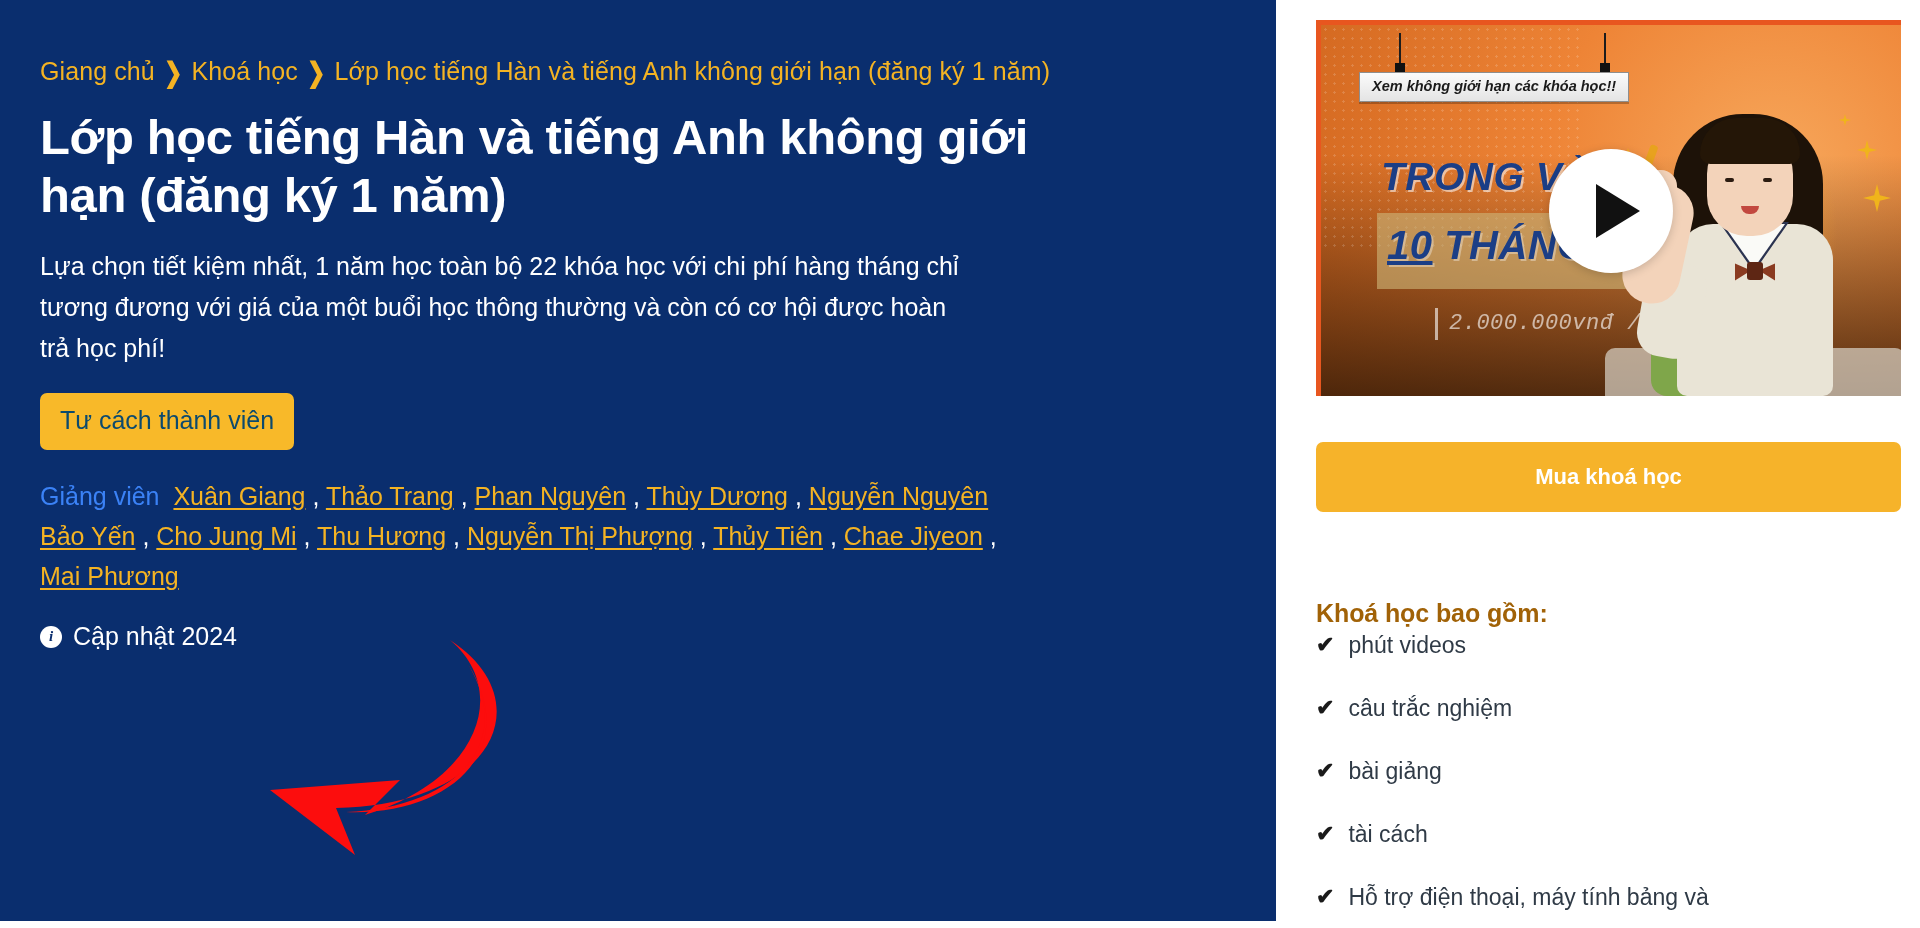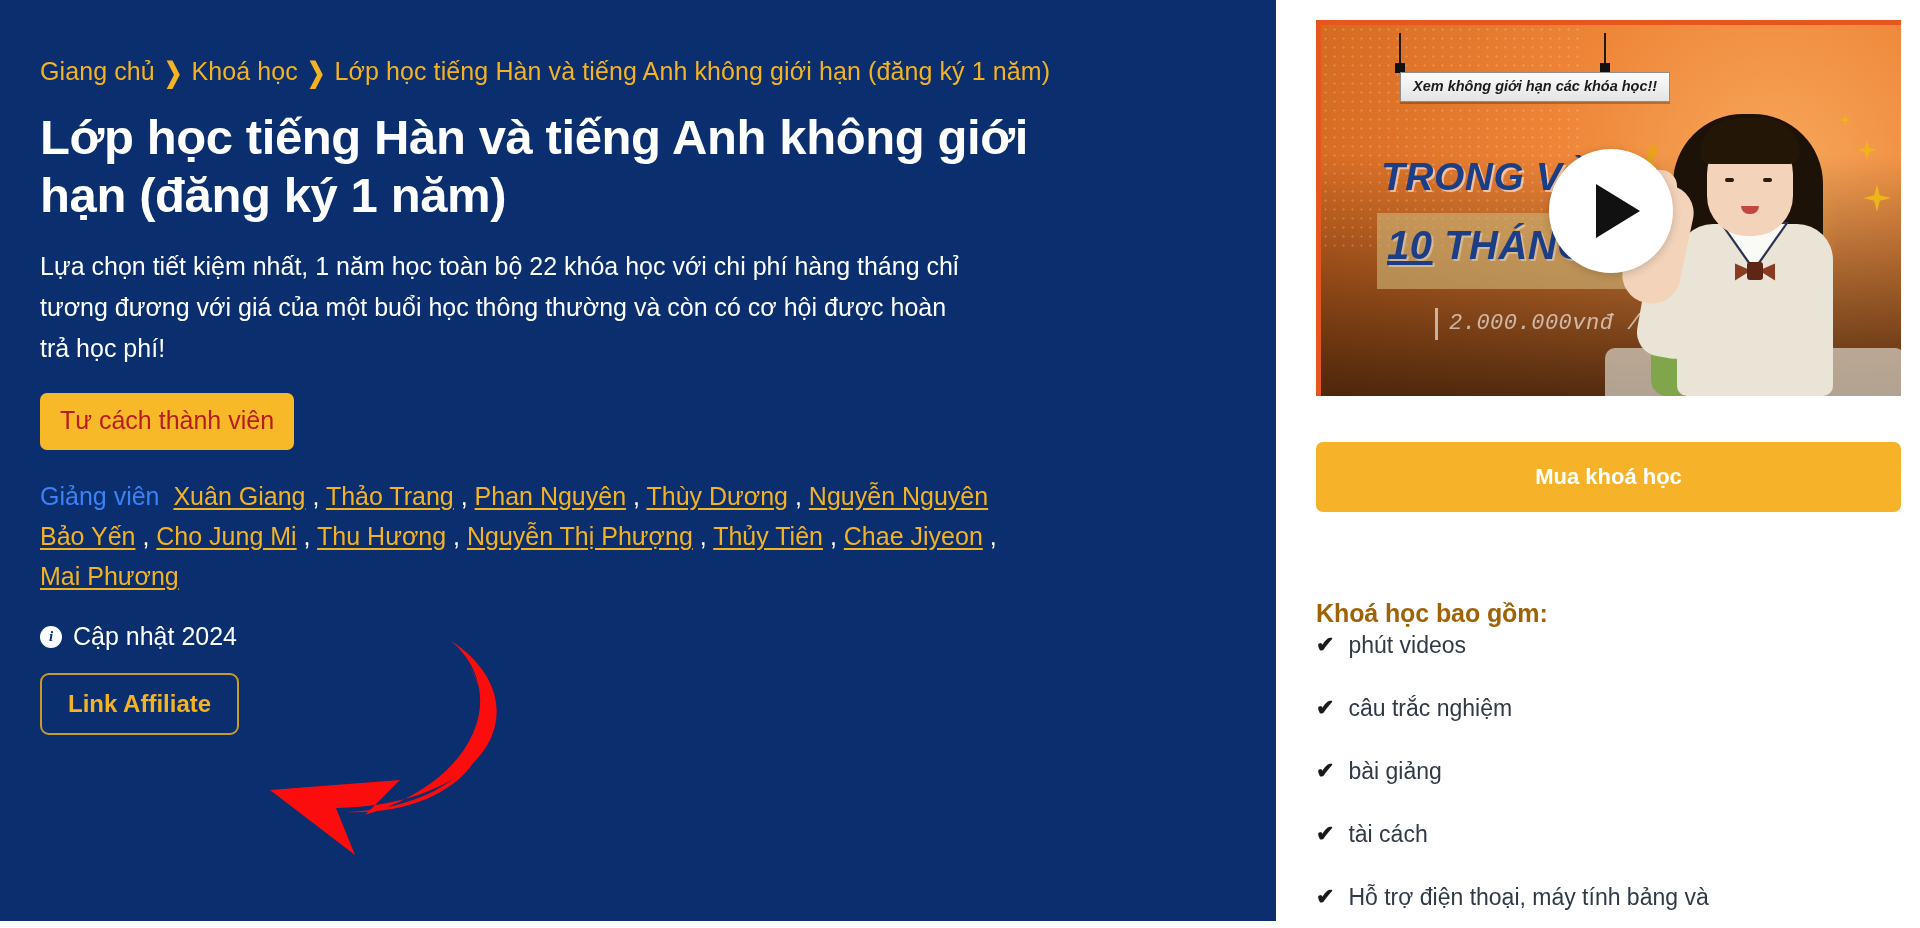--- a/index.html
+++ b/index.html
@@ -63,21 +63,21 @@
     font-size: 25px;
     line-height: 41px;
     max-width: 940px;
     font-weight: 400;
   }
 
   .membership-badge {
     display: inline-block;
     margin-top: 24px;
     background: #F8B929;
-    color: #b91c1c;
+    color: #0c4a6e;
     font-size: 25px;
     line-height: 1;
     padding: 15px 20px 17px 20px;
     border-radius: 7px;
     border: none;
     cursor: pointer;
     font-family: "Liberation Sans", sans-serif;
   }
 
   .instructors {
@@ -182,21 +182,20 @@
     background: linear-gradient(180deg,#fbfbfb,#e4e4e4);
     border: 1px solid #8e8e8e;
     box-shadow: 0 2px 0 rgba(0,0,0,0.25);
     padding: 5px 12px 7px 12px;
     font-size: 14.5px;
     font-style: italic;
     font-weight: 700;
     color: #1b1b1b;
     white-space: nowrap;
     font-family: "Liberation Sans", sans-serif;
-    margin-left: 41px;
   }
 
   .promo-1 {
     position: absolute;
     left: 60px; top: 130px;
     font-size: 39px;
     font-weight: 700;
     font-style: italic;
     color: #1B3E86;
     letter-spacing: 0.5px;
@@ -362,23 +361,20 @@
     <div class="instructors">
       <span class="label">Giảng viên</span>&nbsp;
       <span id="instructor-links"><a href="#">Xuân Giang</a><span class="comma"> , </span><a href="#">Thảo Trang</a><span class="comma"> , </span><a href="#">Phan Nguyên</a><span class="comma"> , </span><a href="#">Thùy Dương</a><span class="comma"> , </span><a href="#">Nguyễn Nguyên Bảo Yến</a><span class="comma"> , </span><a href="#">Cho Jung Mi</a><span class="comma"> , </span><a href="#">Thu Hương</a><span class="comma"> , </span><a href="#">Nguyễn Thị Phượng</a><span class="comma"> , </span><a href="#">Thủy Tiên</a><span class="comma"> , </span><a href="#">Chae Jiyeon</a><span class="comma"> , </span><a href="#">Mai Phương</a></span>
     </div>
 
     <div class="updated">
       <span class="info-icon">i</span>
       <span>Cập nhật 2024</span>
     </div>
 
-    <div>
-      <button class="affiliate-btn">Link Affiliate</button>
-    </div>
   </div>
 
   <aside class="side-card">
 
     <div class="video-wrap">
       <div class="video-inner">
 
         <div class="hang-wires">
           <div class="wire w1"></div>
             <div class="wire w2"></div>

